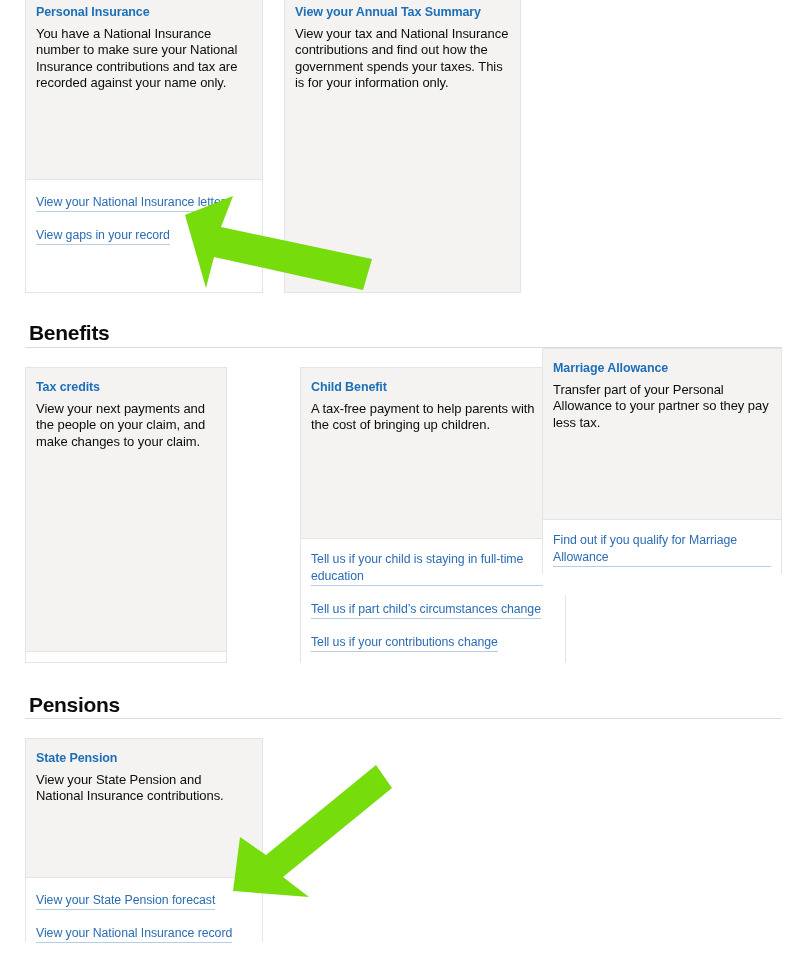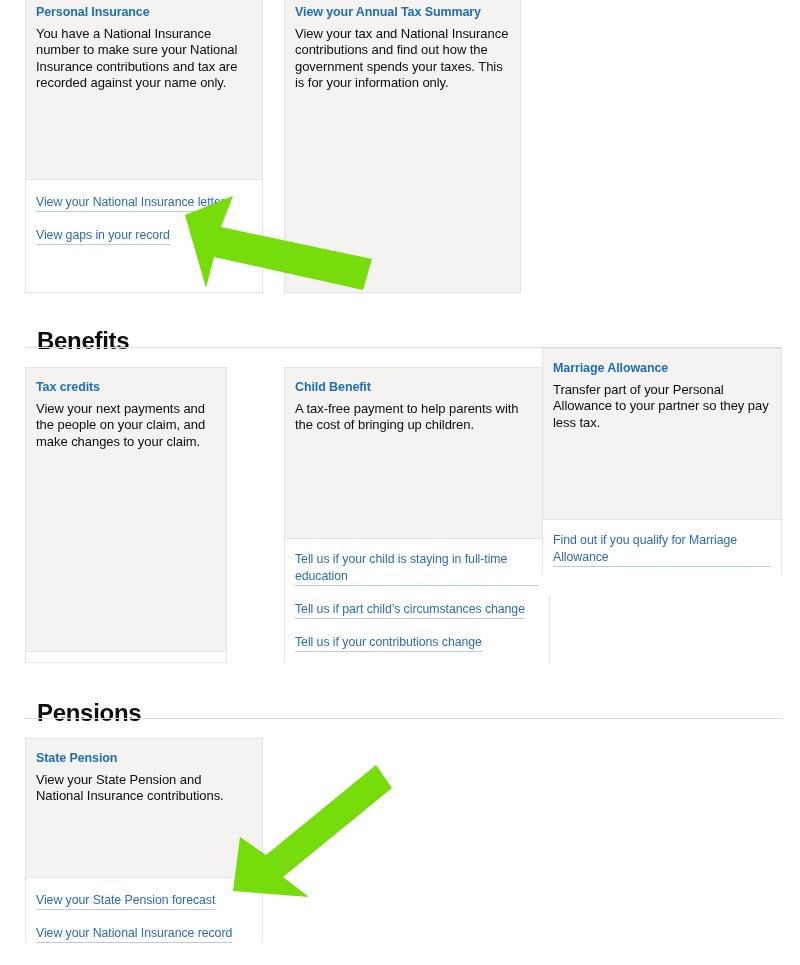--- a/index.html
+++ b/index.html
@@ -54,25 +54,25 @@
     border-bottom:1px solid #b9cde2;
     margin-bottom:13px;
     cursor:pointer;
     letter-spacing:-0.05px;
   }
   .card-link:last-child{margin-bottom:16px;}
 
   
   .section-heading{
     position:absolute;
-    font-size:24px;
+    font-size:21px;
     font-weight:bold;
     color:#0b0c0c;
     letter-spacing:-0.3px;
-    margin:12px;
+    margin:4px;
     line-height:26px;
   }
   .section-rule{
     position:absolute;
     height:1px;
     background:#dcdcdc;
   }
 
   
   .arrow-layer{
@@ -85,21 +85,21 @@
   #card-national-insurance .card-body{height:160px;flex:0 0 auto;}
   #card-annual-tax-summary{left:284px;top:-8px;width:237px;height:301px;}
   #card-annual-tax-summary .card-body{height:301px;flex:1 1 auto;border-bottom:none;}
 
   
   #benefits-heading{left:25px;top:316px;}
   #benefits-rule{left:25px;top:347px;width:757px;}
   #card-tax-credits{left:25px;top:367px;width:202px;height:296px;}
   #card-tax-credits .card-body{flex:1 1 auto;}
   #card-tax-credits .card-footer{height:10px;padding:0;}
-  #card-child-benefit{left:284px;top:367px;width:266px;height:296px;}
+  #card-child-benefit{left:300px;top:367px;width:266px;height:296px;}
   #card-child-benefit .card-body{height:144px;flex:0 0 auto;}
   #card-marriage-allowance{left:542px;top:348px;width:240px;height:226px;}
   #card-marriage-allowance .card-body{height:144px;flex:0 0 auto;}
 
   
   #pensions-heading{left:25px;top:688px;}
   #pensions-rule{left:25px;top:718px;width:757px;}
   #card-state-pension{left:25px;top:738px;width:238px;height:204px;}
   #card-state-pension .card-body{height:112px;flex:0 0 auto;}
 </style>

